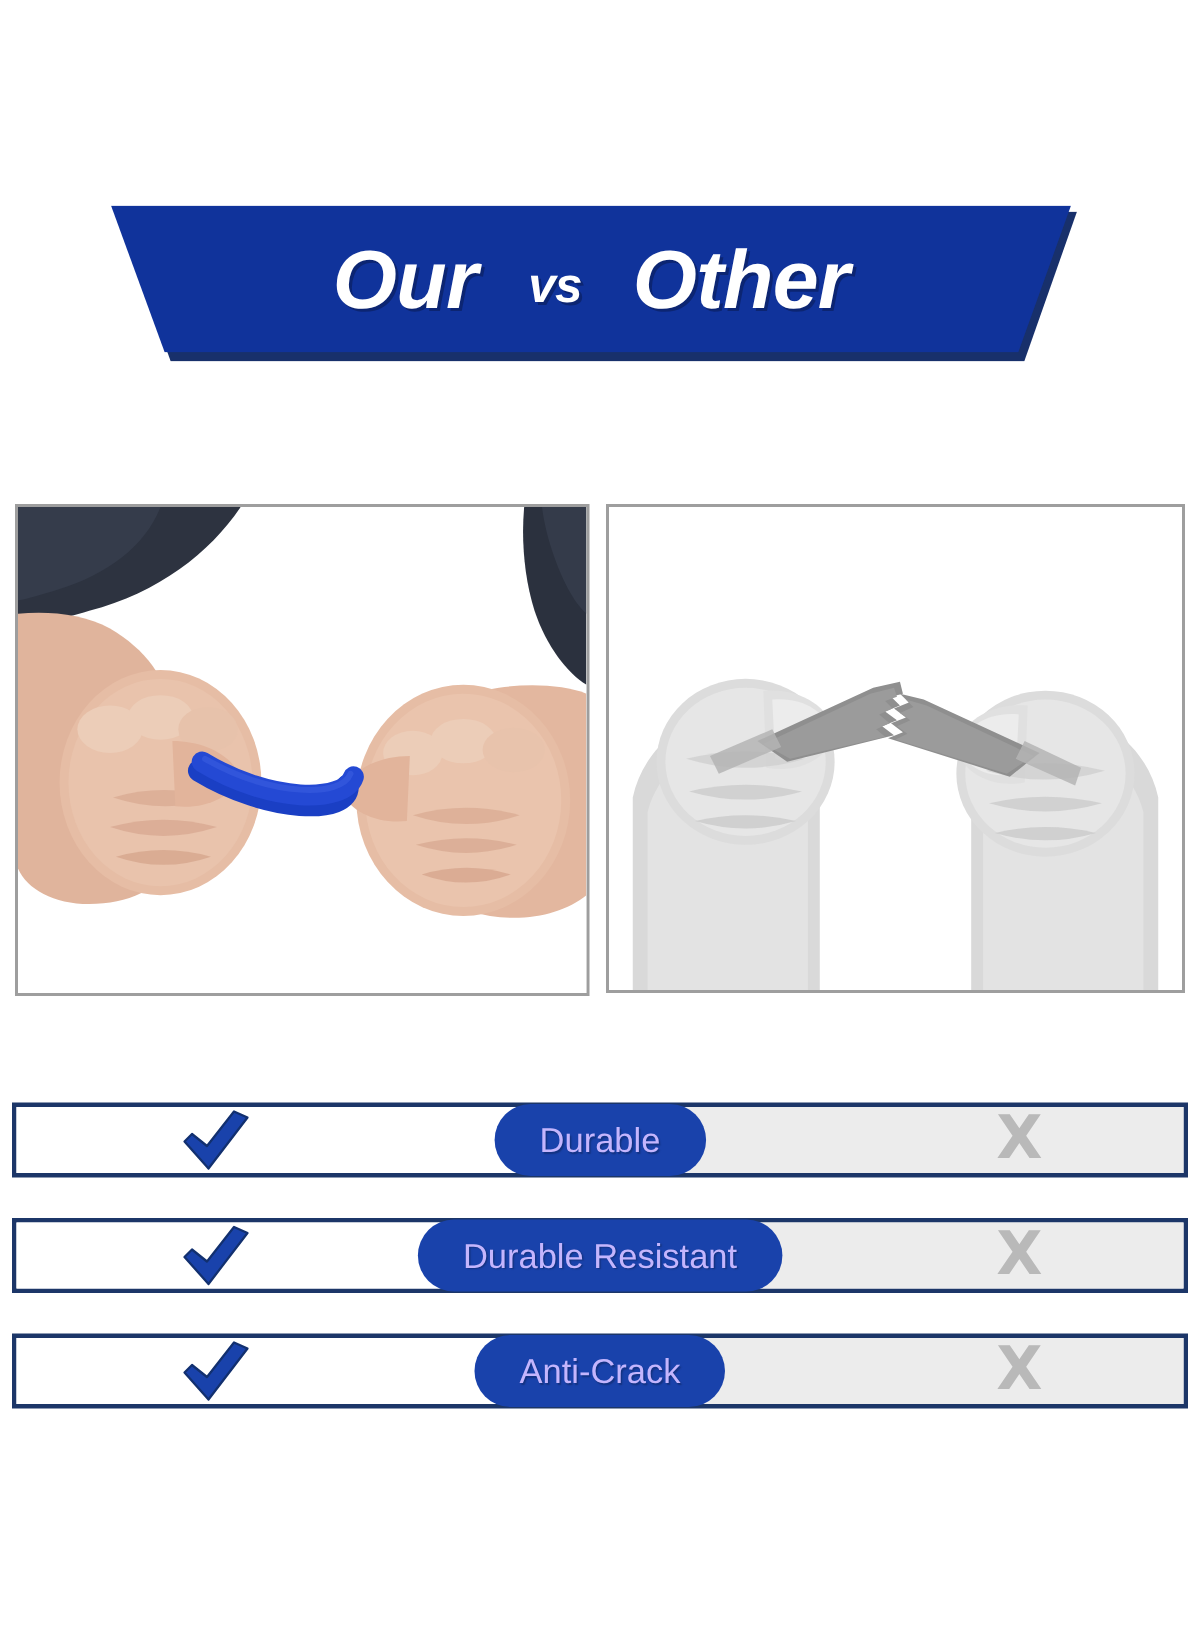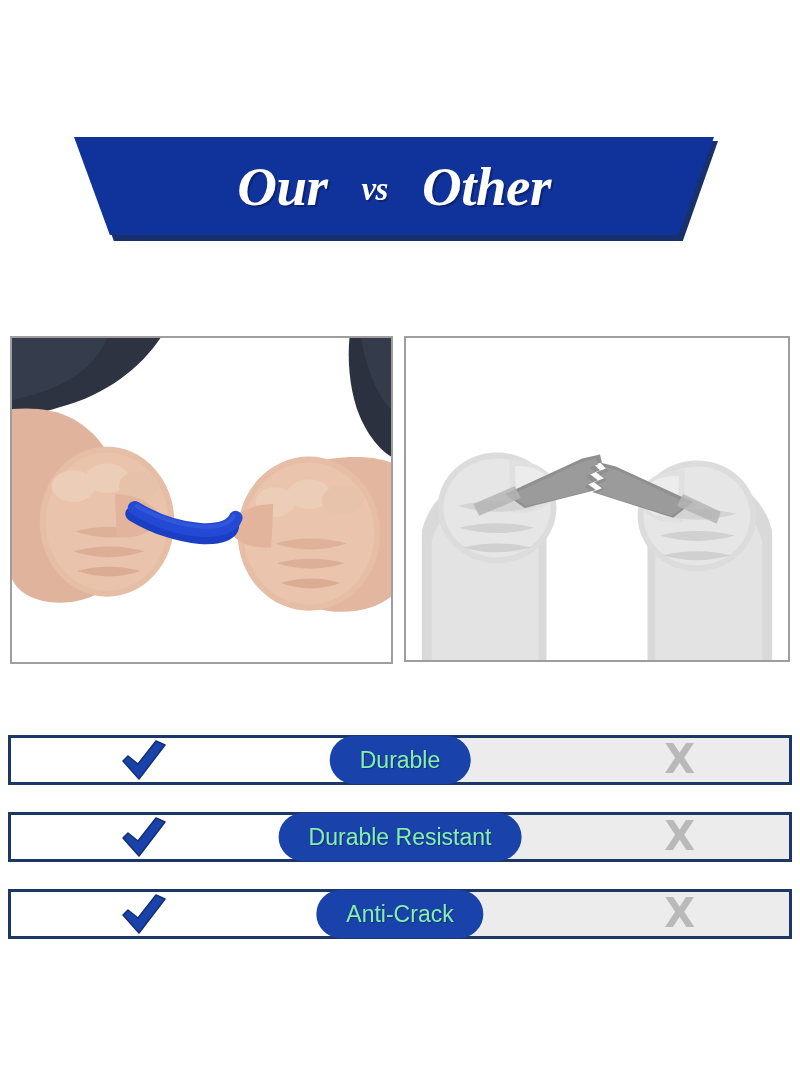--- a/index.html
+++ b/index.html
@@ -48,21 +48,21 @@
     top: 3px;
     width: 640px;
     height: 98px;
     display: flex;
     align-items: center;
     justify-content: center;
     gap: 34px;
     white-space: pre;
   }
   .banner-word {
-    font-family: Liberation Serif, serif;
+    font-family: Liberation Sans, sans-serif;
     font-weight: bold;
     font-style: italic;
     color: #ffffff;
     letter-spacing: -0.5px;
     text-shadow: 2px 2px 0 rgba(10,25,80,0.55);
     line-height: 1;
   }
   #banner-word-our  { font-size: 55px; }
   #banner-word-vs   { font-size: 33px; position: relative; top: 3px; }
   #banner-word-other{ font-size: 55px; text-align: center; }
@@ -140,21 +140,21 @@
     letter-spacing: 0;
   }
   .feature-pill {
     position: absolute;
     left: 50%;
     top: 50%;
     transform: translate(-50%, -50%);
     height: 48px;
     border-radius: 24px;
     background: #1942ab;
-    color: #86efac;
+    color: #c4b5fd;
     display: flex;
     align-items: center;
     justify-content: center;
     padding: 0 30px;
     box-sizing: border-box;
     font-size: 23px;
     font-family: "Liberation Sans", sans-serif;
     white-space: nowrap;
     z-index: 4;
     text-shadow: 1px 1px 1px rgba(0,0,0,0.25);

